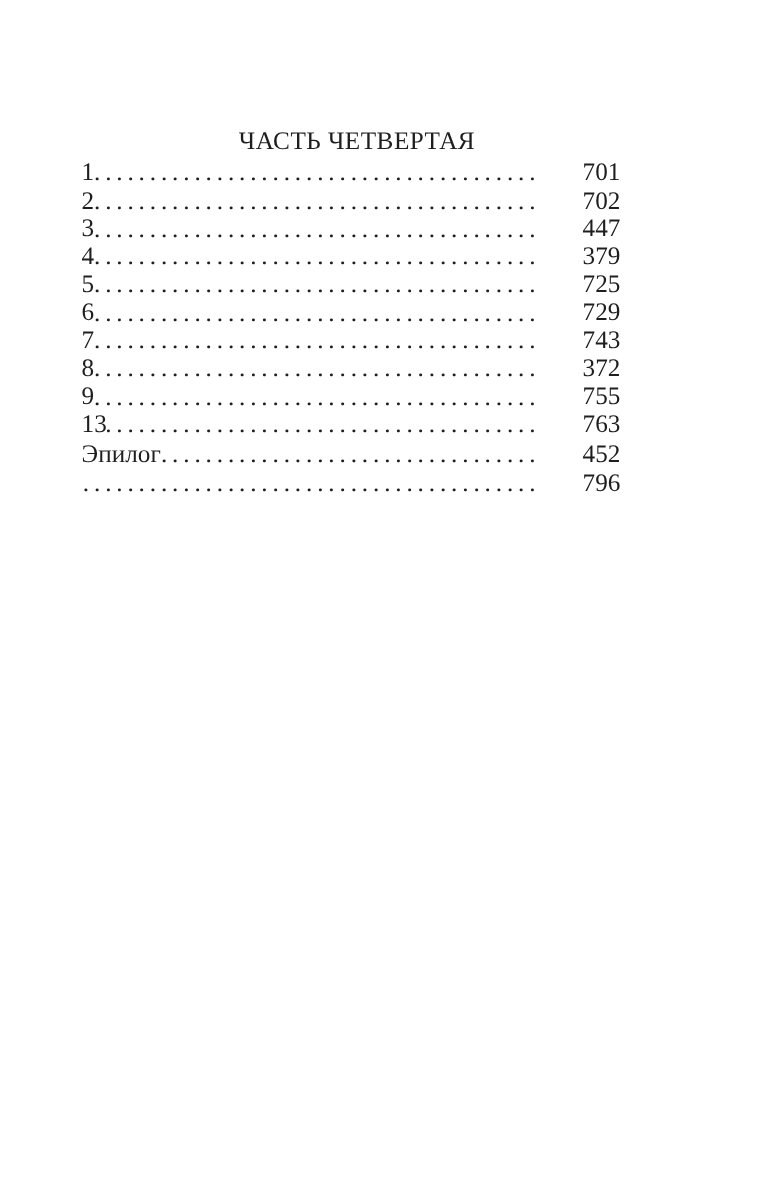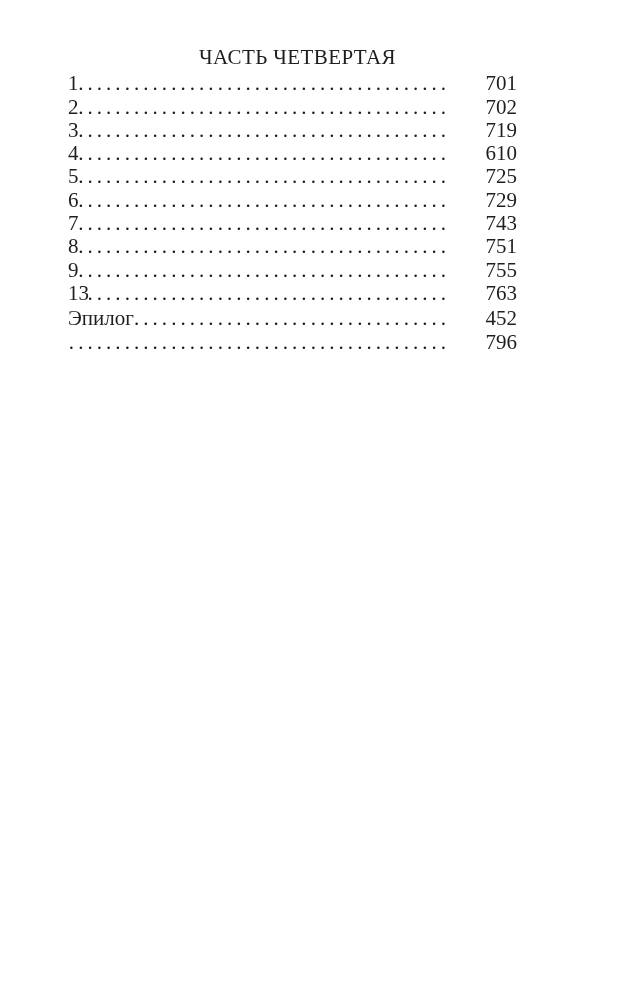--- a/index.html
+++ b/index.html
@@ -13,21 +13,21 @@
     overflow: hidden;
     position: relative;
     font-family: "Liberation Serif", "DejaVu Serif", serif;
     color: #1e1e1e;
   }
   .toc {
     position: absolute;
     left: 68px;
     top: 0;
     width: 449px;
-    padding-top: 46px;
+    padding-top: 106px;
   }
   .toc-heading {
     font-size: 21px;
     line-height: 23.3px;
     font-weight: 400;
     text-align: center;
     letter-spacing: 0.4px;
     margin: 0 0 3px 10px;
     white-space: nowrap;
   }
@@ -81,46 +81,46 @@
     <span class="toc-page-num">701</span>
   </li>
       <li class="toc-row">
     <span class="toc-label">2</span>
     <span class="dot-leader"></span>
     <span class="toc-page-num">702</span>
   </li>
       <li class="toc-row">
     <span class="toc-label">3</span>
     <span class="dot-leader"></span>
-    <span class="toc-page-num">719</span>
+    <span class="toc-page-num">447</span>
   </li>
       <li class="toc-row">
     <span class="toc-label">4</span>
     <span class="dot-leader"></span>
-    <span class="toc-page-num">610</span>
+    <span class="toc-page-num">379</span>
   </li>
       <li class="toc-row">
     <span class="toc-label">5</span>
     <span class="dot-leader"></span>
     <span class="toc-page-num">725</span>
   </li>
       <li class="toc-row">
     <span class="toc-label">6</span>
     <span class="dot-leader"></span>
     <span class="toc-page-num">729</span>
   </li>
       <li class="toc-row">
     <span class="toc-label">7</span>
     <span class="dot-leader"></span>
     <span class="toc-page-num">743</span>
   </li>
       <li class="toc-row">
     <span class="toc-label">8</span>
     <span class="dot-leader"></span>
-    <span class="toc-page-num">751</span>
+    <span class="toc-page-num">372</span>
   </li>
       <li class="toc-row">
     <span class="toc-label">9</span>
     <span class="dot-leader"></span>
     <span class="toc-page-num">755</span>
   </li>
       <li class="toc-row">
     <span class="toc-label">13</span>
     <span class="dot-leader"></span>
     <span class="toc-page-num">763</span>

